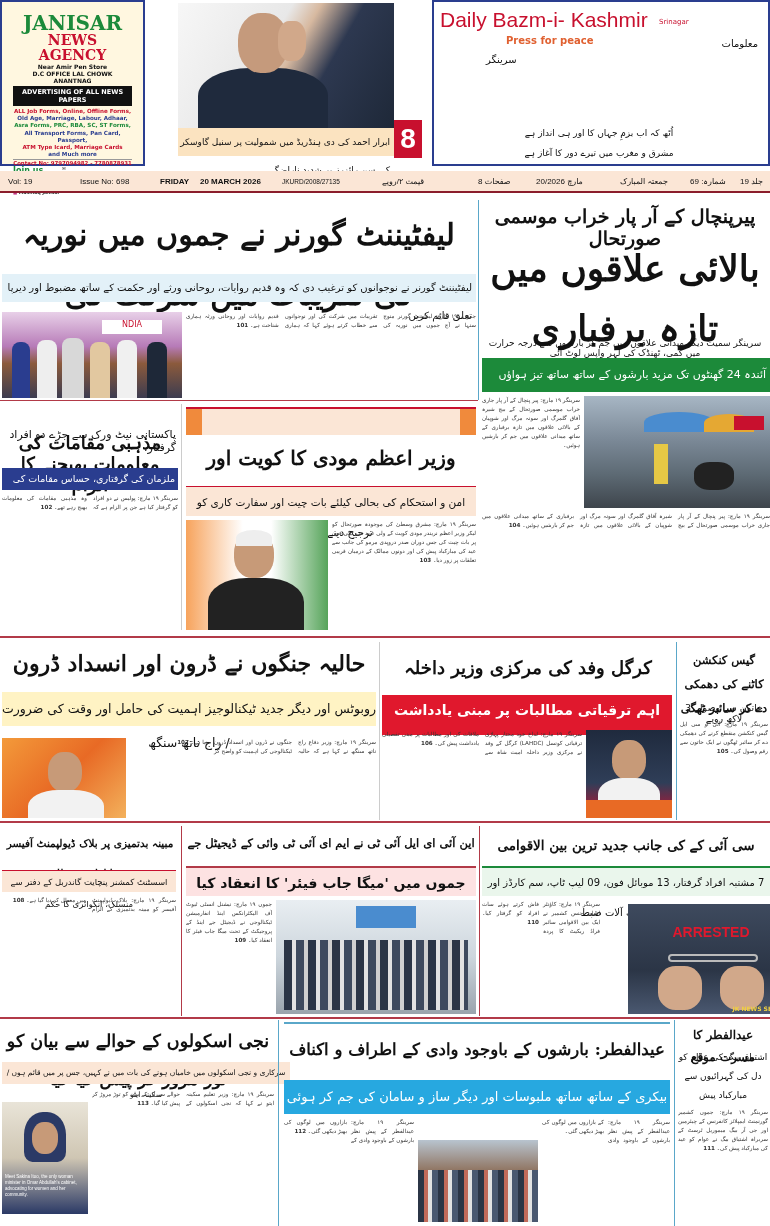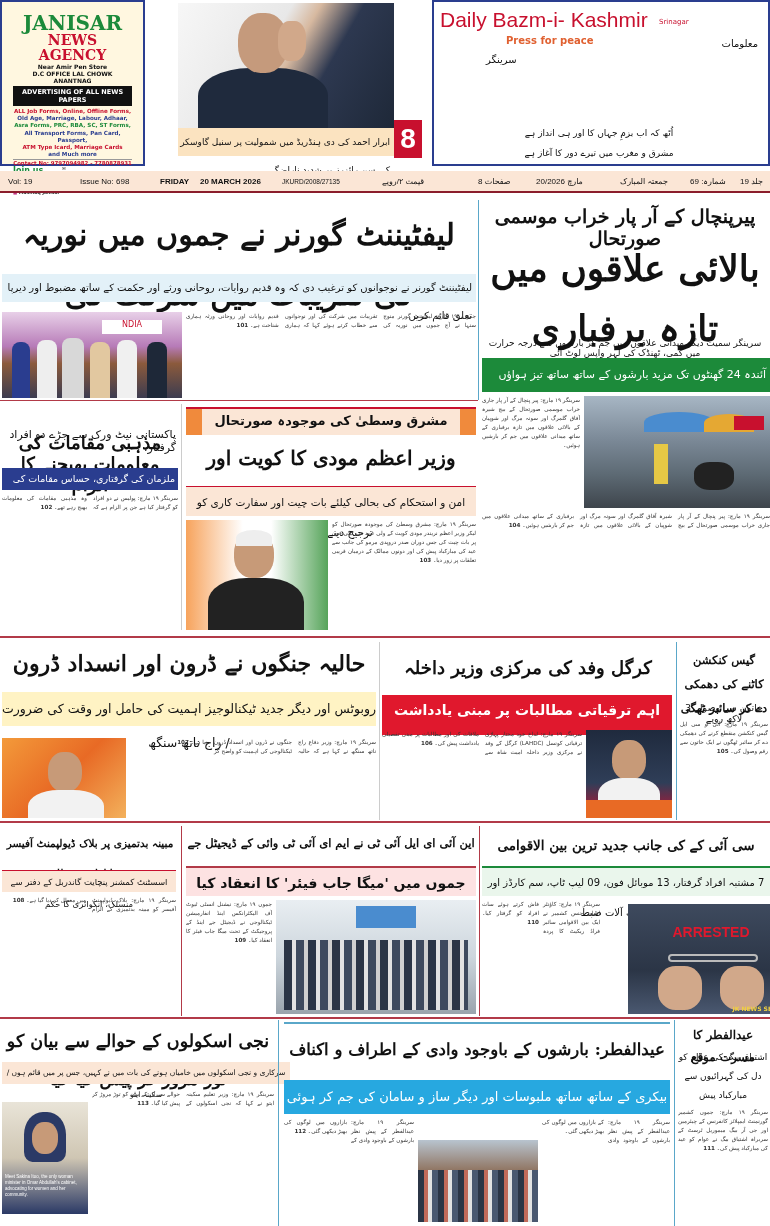--- a/index.html
+++ b/index.html
@@ -153,21 +153,20 @@
 
 <div class="abs rtl" style="left:4px;top:428px;width:172px;font-size:11px;">پاکستانی نیٹ ورک سے جڑے دو افراد گرفتار،</div>
 <div class="abs headline rtl" style="left:4px;top:432px;width:172px;font-size:18px;text-align:center;">مذہبی مقامات کی معلومات بھیجنے کا الزام</div>
 <div class="abs bar-navy rtl" style="left:2px;top:468px;width:176px;height:22px;font-size:9.5px;line-height:22px;padding:0 3px;">ملزمان کی گرفتاری، حساس مقامات کی تصاویر و ویڈیوز ضبط</div>
 <div class="abs body-text" style="left:2px;top:494px;width:176px;height:134px;column-count:2;column-gap:6px;"><span>سرینگر ۱۹ مارچ: پولیس نے دو افراد کو گرفتار کیا ہے جن پر الزام ہے کہ وہ مذہبی مقامات کی معلومات بھیج رہے تھے۔</span> <b>102</b></div>
 <div class="abs rule-v" style="left:181px;top:404px;height:226px;background:#ccc;"></div>
 
 <div class="abs" style="left:186px;top:407px;width:290px;height:28px;background:#fbe6d6;border-top:2px solid #c8102e;">
   <div style="position:absolute;left:0;top:0;width:16px;height:26px;background:#f08a3c;"></div>
   <div style="position:absolute;right:0;top:0;width:16px;height:26px;background:#f08a3c;"></div>
-  <div class="rtl" style="position:absolute;left:16px;right:16px;top:4px;font-size:13px;font-weight:bold;text-align:center;">مشرق وسطیٰ کی موجودہ صورتحال</div>
 </div>
 <div class="abs headline rtl" style="left:186px;top:437px;width:290px;font-size:20px;text-align:center;line-height:42px;">وزیر اعظم مودی کا کویت اور عمان کے ولی عہدوں کو ٹیلی فون</div>
 <div class="abs bar-peach rtl" style="left:186px;top:486px;width:290px;height:30px;font-size:10.5px;line-height:30px;text-align:center;border-top:1px solid #c8102e;">امن و استحکام کی بحالی کیلئے بات چیت اور سفارت کاری کو ترجیح دینے پر اتفاق</div>
 <div class="abs photo" style="left:186px;top:520px;width:142px;height:110px;background:linear-gradient(90deg,#f7a35c 0%,#fff 40%,#fff 60%,#56a45a 100%);">
   <div style="position:absolute;left:48px;top:12px;width:40px;height:46px;background:#c79a78;border-radius:45%;"></div>
   <div style="position:absolute;left:50px;top:10px;width:36px;height:16px;background:#eee;border-radius:50% 50% 0 0;"></div>
   <div style="position:absolute;left:22px;top:58px;width:96px;height:60px;background:#222;border-radius:40% 40% 0 0;"></div>
 </div>
 <div class="abs body-text" style="left:332px;top:520px;width:144px;height:110px;"><span>سرینگر ۱۹ مارچ: مشرق وسطیٰ کی موجودہ صورتحال کو لیکر وزیر اعظم نریندر مودی کویت کے ولی عہد سے ٹیلی فون پر بات چیت کی جس دوران صدر دروپدی مرمو کی جانب سے عید کی مبارکباد پیش کی اور دونوں ممالک کے درمیان قریبی تعلقات پر زور دیا۔</span> <b>103</b></div>
 

